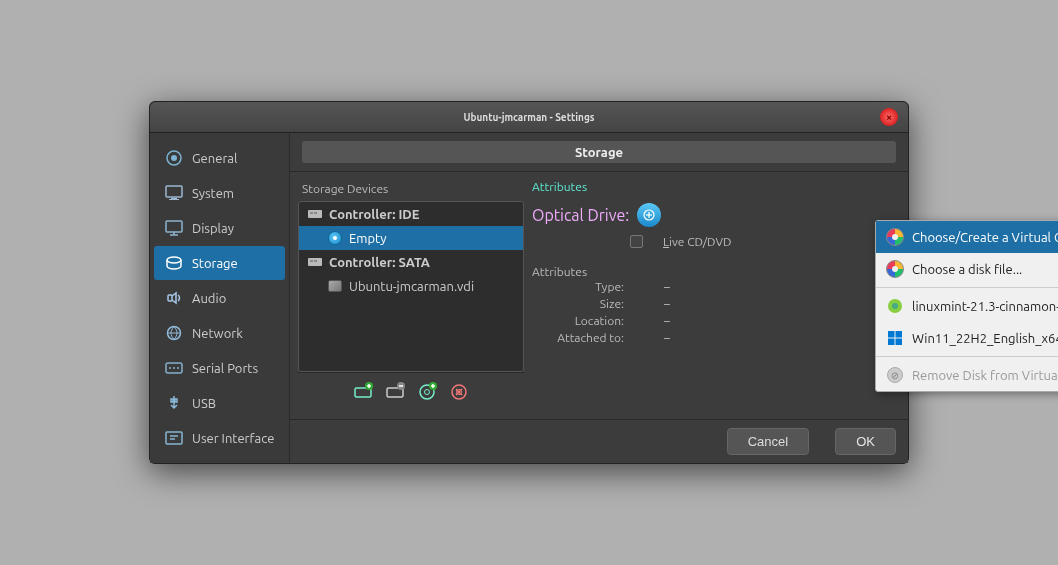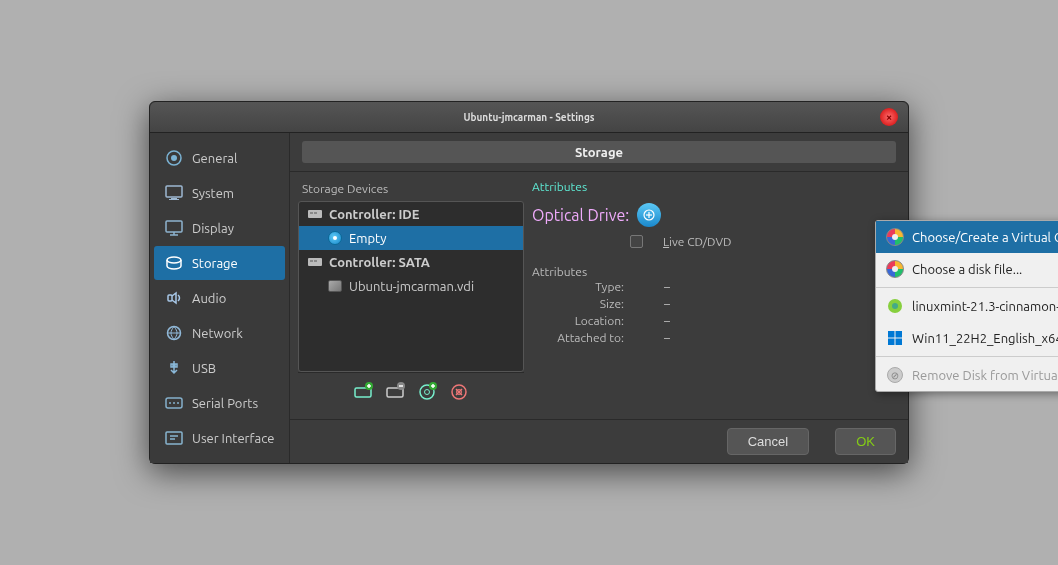--- a/index.html
+++ b/index.html
@@ -362,21 +362,21 @@
       border: 1px solid #666;
     }
 
     .btn-cancel {
       background: #555;
       color: #ddd;
     }
 
     .btn-ok {
       background: #555;
-      color: #84cc16;
+      color: #e5e5e5;
     }
 
     
     .dropdown-popup {
       position: absolute;
       top: 118px;
       left: 725px;
       width: 330px;
       background: #f0f0f0;
       border: 1px solid #aaa;
@@ -526,37 +526,37 @@
           <svg width="18" height="18" viewBox="0 0 18 18">
               <circle cx="9" cy="9" r="6.5" fill="none" stroke="#90b8d8" stroke-width="1.5"></circle>
               <path d="M9 2.5C7 5 6 7 6 9s1 4 3 6.5M9 2.5C11 5 12 7 12 9s-1 4-3 6.5M2.5 9h13" fill="none" stroke="#90b8d8" stroke-width="1"></path>
             </svg>
         </div>
         <span>Network</span>
       </div>
 
       <div class="sidebar-item">
         <div class="sidebar-icon">
-          <svg width="18" height="18" viewBox="0 0 18 18">
-              <path d="M9 2v12M6 11l3 3 3-3M6 5h2v3H6zM10 5h2v3h-2z" fill="none" stroke="#8ab8d8" stroke-width="1.5"></path>
-            </svg>
-        </div>
-        <span>USB</span>
-      </div>
-
-      <div class="sidebar-item">
-        <div class="sidebar-icon">
           <svg width="18" height="14" viewBox="0 0 18 14">
               <rect x="1" y="2" width="16" height="10" rx="2" fill="none" stroke="#85b0cc" stroke-width="1.5"></rect>
               <circle cx="5" cy="7" r="1" fill="#85b0cc"></circle>
               <circle cx="9" cy="7" r="1" fill="#85b0cc"></circle>
               <circle cx="13" cy="7" r="1" fill="#85b0cc"></circle>
             </svg>
         </div>
         <span>Serial Ports</span>
+      </div>
+
+      <div class="sidebar-item">
+        <div class="sidebar-icon">
+          <svg width="18" height="18" viewBox="0 0 18 18">
+              <path d="M9 2v12M6 11l3 3 3-3M6 5h2v3H6zM10 5h2v3h-2z" fill="none" stroke="#8ab8d8" stroke-width="1.5"></path>
+            </svg>
+        </div>
+        <span>USB</span>
       </div>
 
 
       <div class="sidebar-item">
         <div class="sidebar-icon">
           <svg width="18" height="18" viewBox="0 0 18 18">
               <rect x="1" y="3" width="16" height="12" rx="1" fill="none" stroke="#88b5d0" stroke-width="1.5"></rect>
               <path d="M5 7h8M5 10h5" stroke="#88b5d0" stroke-width="1.5"></path>
             </svg>
         </div>

